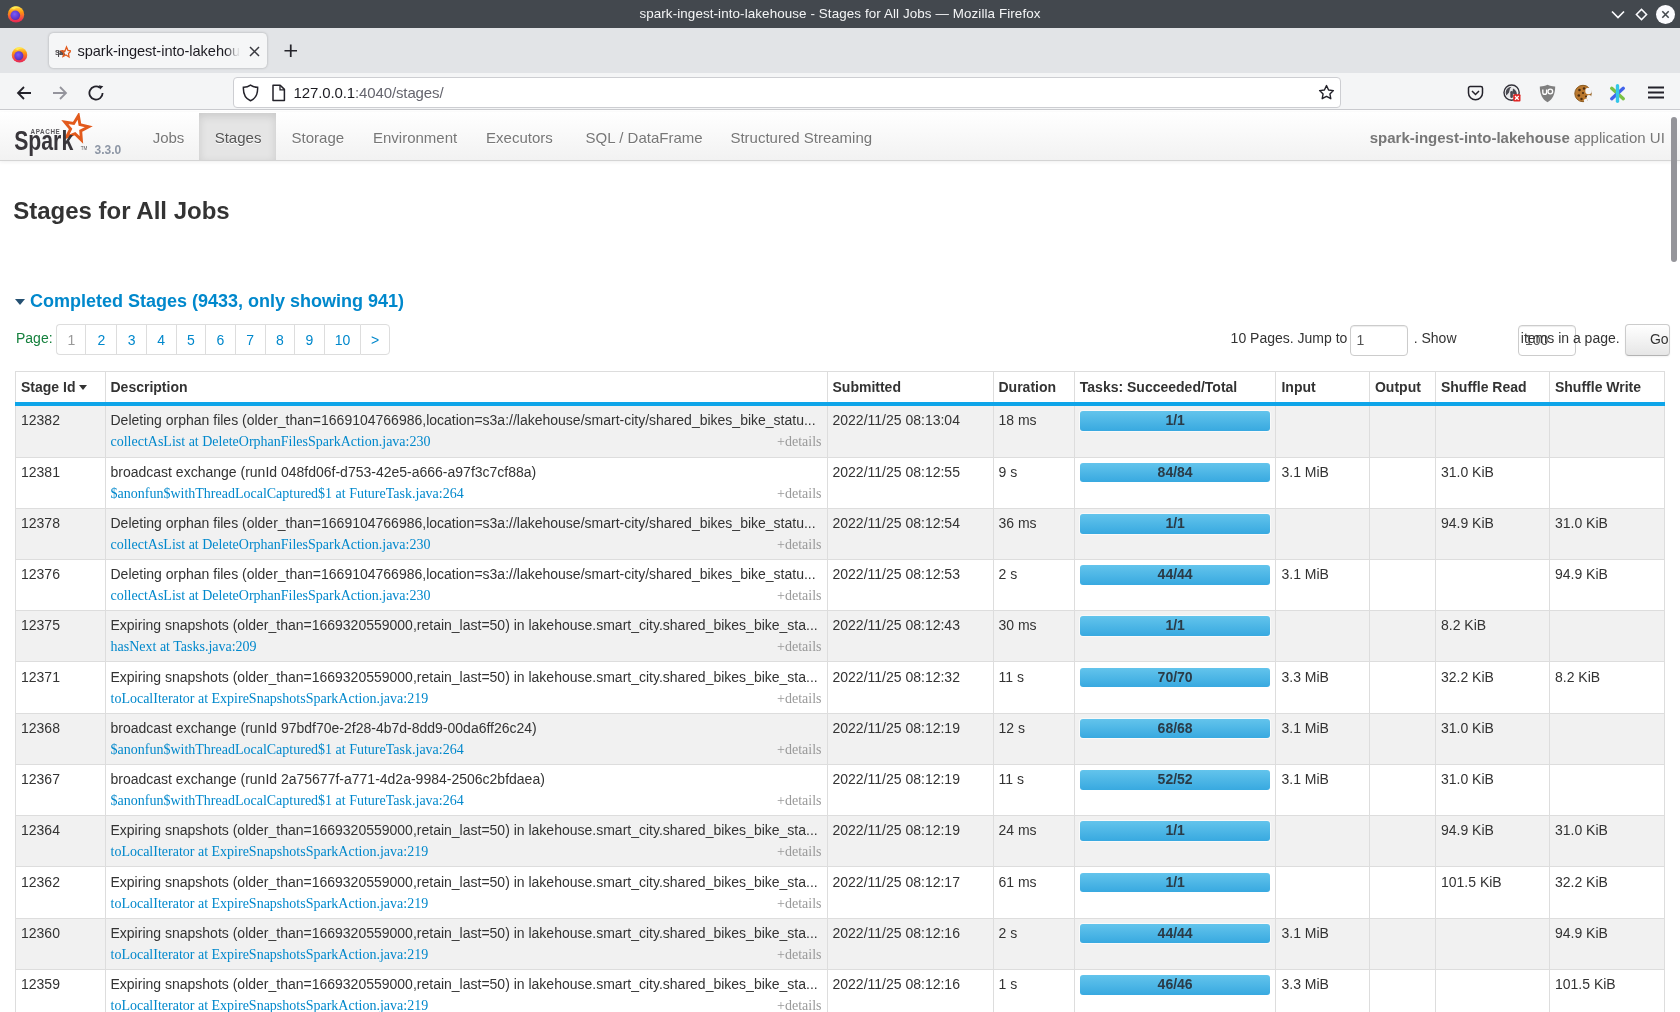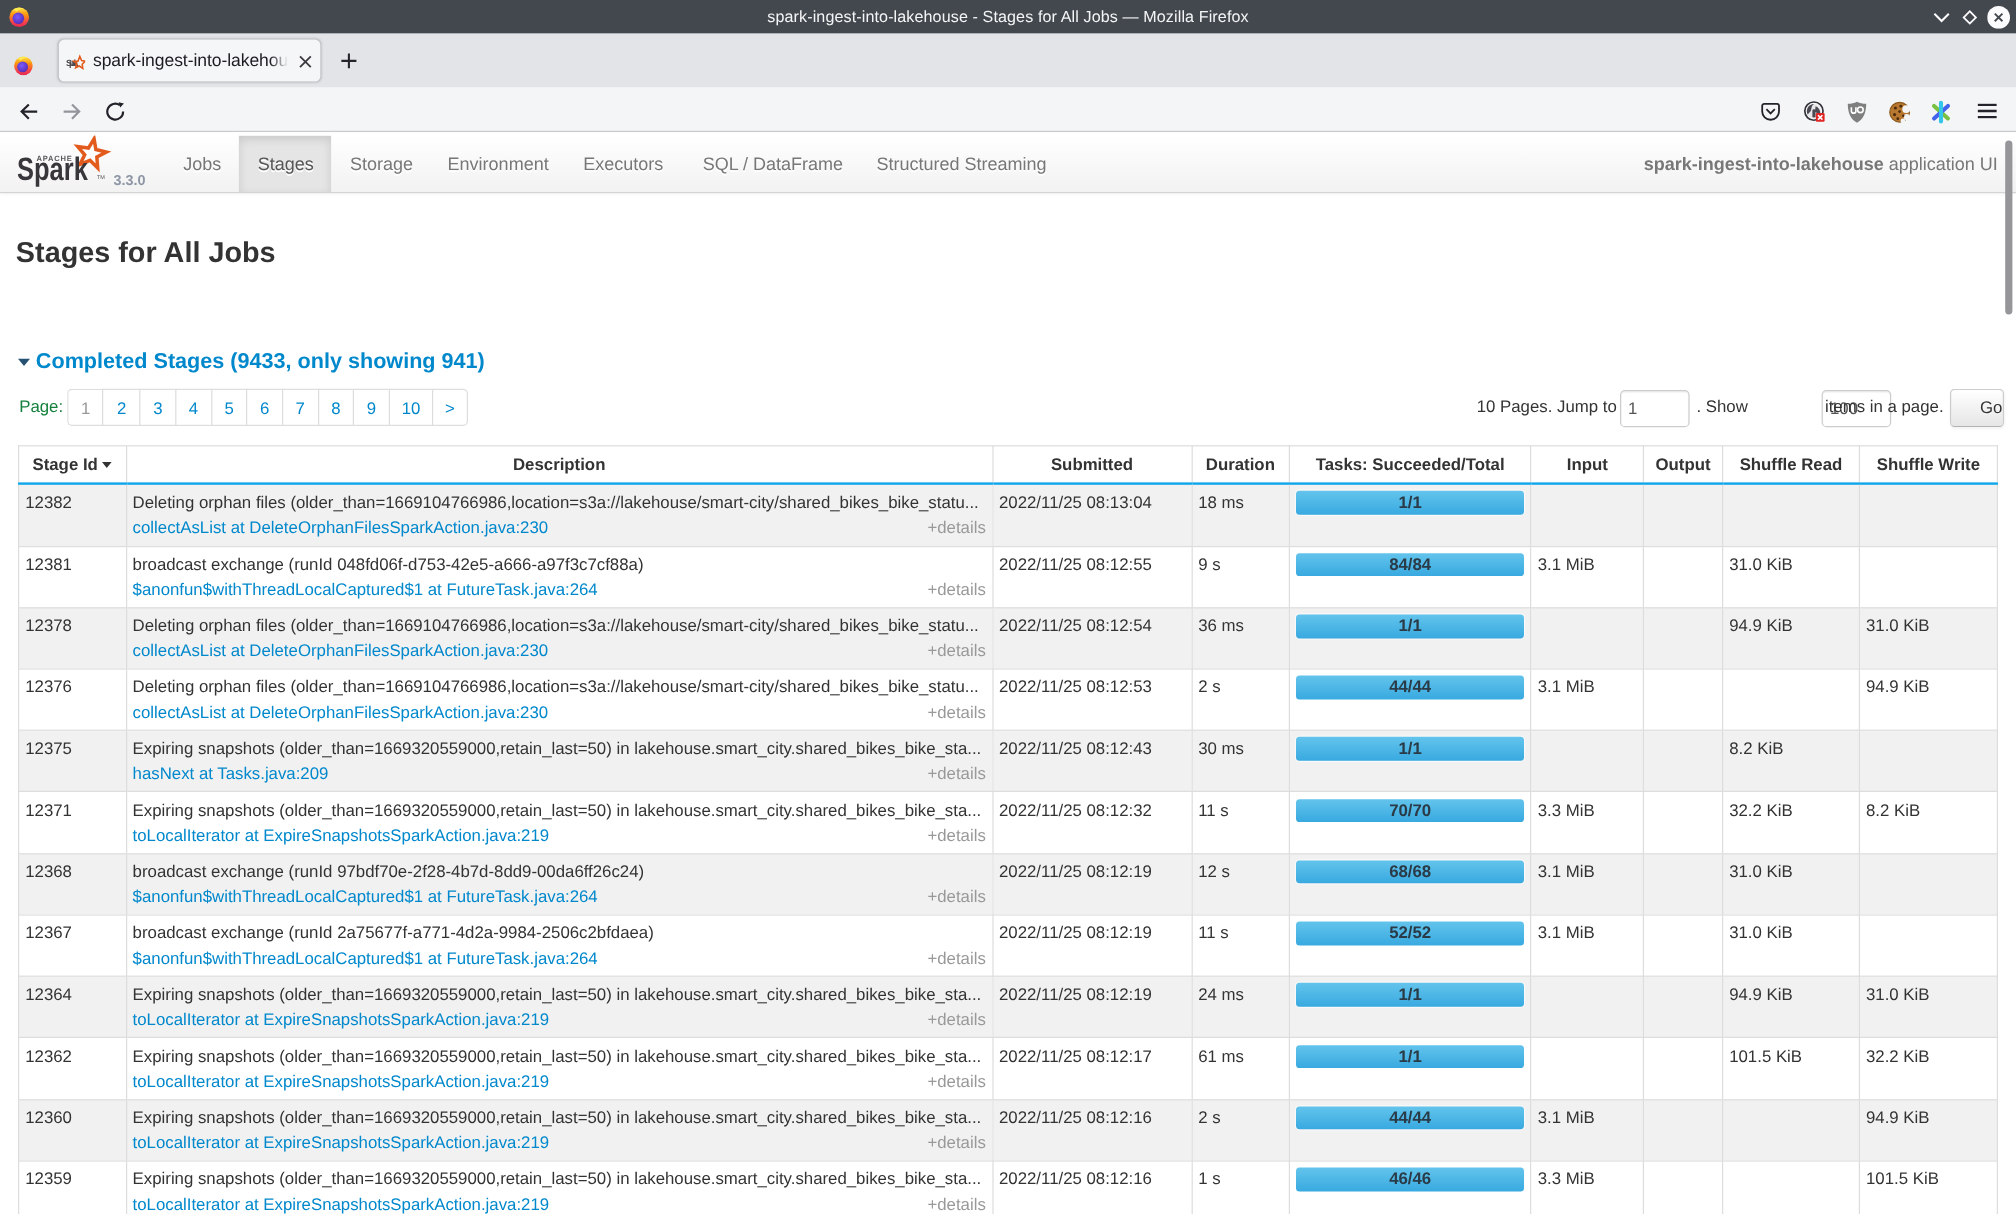--- a/index.html
+++ b/index.html
@@ -40,25 +40,25 @@
 .pg-first { border-radius:4px 0 0 4px; }
 .pg-last { border-radius:0 4px 4px 0; border-right:1px solid #ddd; }
 .pg-cur { color:#999; }
 .jt { position:absolute; top:330.4px; font-size:14px; color:#333; }
 .jinput { position:absolute; top:324.5px; width:44px; height:17px; padding:6px; border:1px solid #ccc; border-radius:4px; font-size:14px; color:#555; font-family:"Liberation Sans",sans-serif; box-shadow:inset 0 1px 1px rgba(0,0,0,0.075); }
 #gobtn { position:absolute; left:1625px; top:323.8px; width:42.6px; height:30.4px; background:linear-gradient(#ffffff,#e6e6e6); border:1px solid #ccc; border-color:#ccc #ccc #b3b3b3; border-radius:4px; text-align:right; line-height:29.4px; font-size:14px; color:#333; text-shadow:0 1px 1px rgba(255,255,255,0.75); box-shadow:inset 0 1px 0 rgba(255,255,255,.2), 0 1px 2px rgba(0,0,0,.05); }
 
 
 #stagetable { position:absolute; left:15px; top:371.3px; width:1649px; border-collapse:collapse; table-layout:fixed; font-size:14px; color:#333; }
 #stagetable th, #stagetable td { border:1px solid #ddd; padding:4.2px 5px; line-height:21px; vertical-align:top; text-align:left; font-weight:normal; overflow:hidden; white-space:nowrap; }
-#stagetable th { font-weight:bold; padding:4.5px 5px; border-bottom:2px solid #0ea5e9;text-align:center; }
+#stagetable th { font-weight:bold; padding:4.5px 5px; border-bottom:4px solid #0ea5e9; }
 #stagetable tbody td { padding:4.2px 5px 4.05px; }
 #stagetable tbody tr:nth-child(odd) { background:#f1f1f1; }
 #stagetable a { color:#0088cc; text-decoration:none; }
-.c-desc .d2 { position:relative; }
+.c-desc .d2 { position:relative;font-family:Liberation Serif, serif; }
 .det { position:absolute; right:0; top:0; color:#999;margin-left:24px; }
 .progress { position:relative; height:19.6px; margin-top:1px; background:linear-gradient(#63c4ec, #38a9e0); border-radius:3px; box-shadow:0 0 0 1px rgba(255,255,255,0.55);font-weight:bold; }
 .progress span { position:absolute; left:0; top:0; width:100%; text-align:center; line-height:19.6px; color:#2a3b47; }
 </style></head>
 <body>
 <div id="root">
 
 <div id="titlebar">
   <div id="title-text">spark-ingest-into-lakehouse - Stages for All Jobs — Mozilla Firefox</div>
   <svg class="abs" style="left:7px;top:5px" width="18" height="18" viewBox="0 0 18 18">
@@ -117,20 +117,33 @@
   <svg class="tbicon" style="left:16.4px;top:12.6px" width="16" height="14" viewBox="0 0 16 14">
         <path d="M8 1 L2 7 L8 13 M2 7 H15" fill="none" stroke="#23222a" stroke-width="1.8"></path>
       </svg>
   <svg class="tbicon" style="left:52.4px;top:12.6px" width="16" height="14" viewBox="0 0 16 14">
         <path d="M8 1 L14 7 L8 13 M14 7 H1" fill="none" stroke="#94949c" stroke-width="1.8"></path>
       </svg>
   <svg class="tbicon" style="left:88.4px;top:11.5px" width="16" height="16" viewBox="0 0 16 16">
         <path d="M14.6 8 A 6.6 6.6 0 1 1 11.9 2.7" fill="none" stroke="#23222a" stroke-width="1.8"></path>
         <path d="M10.9 0.3 L15.3 1.2 L12.1 4.6 Z" fill="#23222a"></path>
       </svg>
+  <div id="urlbar">
+    <svg class="abs" style="left:8px;top:5.5px" width="17" height="18" viewBox="0 0 17 18">
+          <path d="M8.5 1.2 C10.5 2.6 13 3.4 15.6 3.3 C15.9 9.7 13.4 14.6 8.5 16.8 C3.6 14.6 1.1 9.7 1.4 3.3 C4 3.4 6.5 2.6 8.5 1.2 Z" fill="none" stroke="#23222a" stroke-width="1.5"></path>
+        </svg>
+    <svg class="abs" style="left:37px;top:5.5px" width="15" height="18" viewBox="0 0 15 18">
+          <path d="M2 1.2 H9.2 L13.4 5.4 V16.4 H2 Z" fill="none" stroke="#23222a" stroke-width="1.5" stroke-linejoin="round"></path>
+          <path d="M9 1.5 V5.8 H13.2" fill="none" stroke="#23222a" stroke-width="1.3"></path>
+        </svg>
+    <div id="urltext">127.0.0.1<span class="dim">:4040/stages/</span></div>
+    <svg class="abs" style="left:1084px;top:5.8px" width="17" height="17" viewBox="0 0 17 17">
+          <path d="M8.5 1.6 L10.6 6 L15.4 6.6 L11.9 9.9 L12.8 14.7 L8.5 12.4 L4.2 14.7 L5.1 9.9 L1.6 6.6 L6.4 6 Z" fill="none" stroke="#23222a" stroke-width="1.4" stroke-linejoin="round"></path>
+        </svg>
+  </div>
   <svg class="tbicon" style="left:1467.2px;top:11.7px" width="17" height="17" viewBox="0 0 17 17">
         <path d="M1.5 3.2 C1.5 2.3 2.3 1.5 3.2 1.5 H13.8 C14.7 1.5 15.5 2.3 15.5 3.2 V8 A 7 6.8 0 0 1 1.5 8 Z" fill="none" stroke="#23222a" stroke-width="1.5"></path>
         <polyline points="5,6 8.5,9.5 12,6" fill="none" stroke="#23222a" stroke-width="1.5"></polyline>
       </svg>
   <svg class="tbicon" style="left:1503.4px;top:11.2px" width="18" height="18" viewBox="0 0 18 18">
         <circle cx="8.6" cy="8.6" r="7.6" fill="none" stroke="#33323a" stroke-width="1.4"></circle>
         <circle cx="8.6" cy="8.6" r="5.9" fill="#e8e8ea"></circle>
         <path d="M8.6 2.7 A 5.9 5.9 0 0 0 3.4 11.4 L6 8.6 L7 4.4 Z M10 4.5 L9.4 9.2 L13.6 11.7 A 5.9 5.9 0 0 0 10 4.5 Z" fill="#4a4a52"></path>
         <rect x="7.3" y="7" width="2.6" height="7" rx="1.2" fill="#4a4a52"></rect>
         <rect x="10.2" y="10.2" width="7.3" height="7.3" rx="1" fill="#e02423"></rect>

